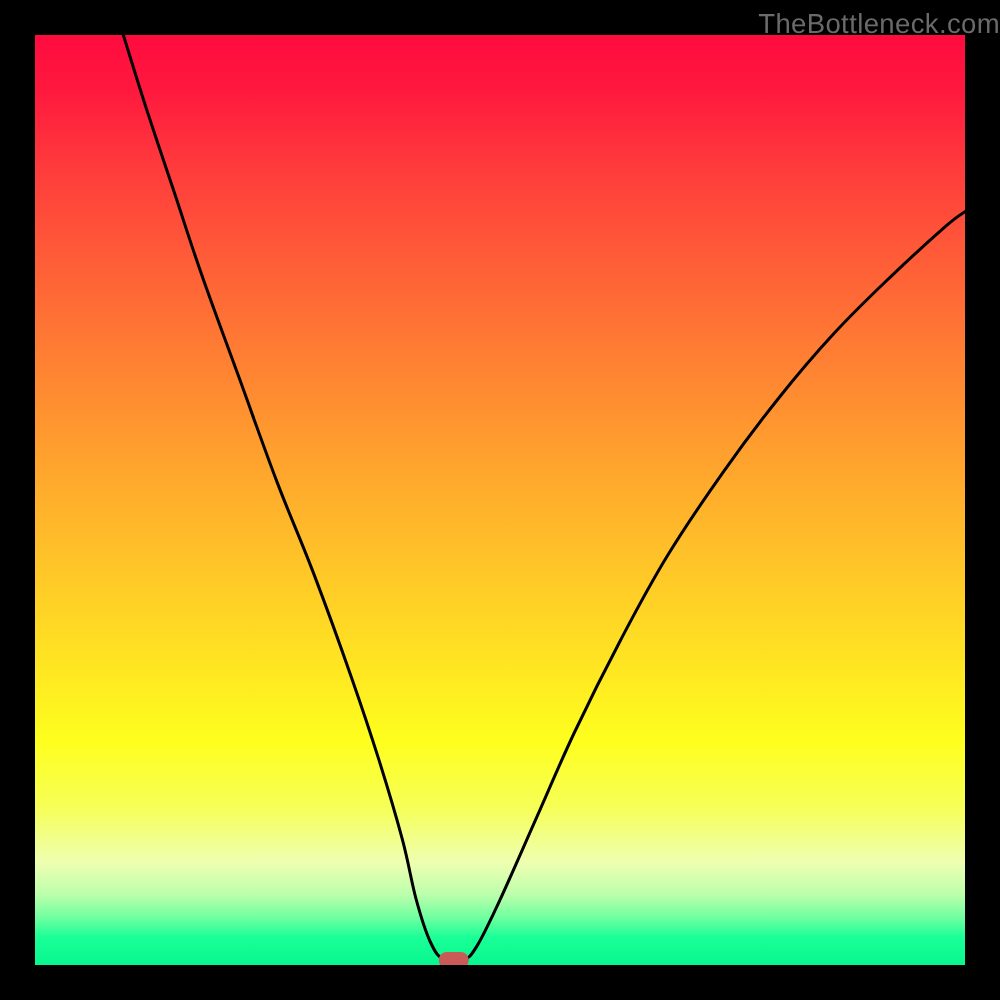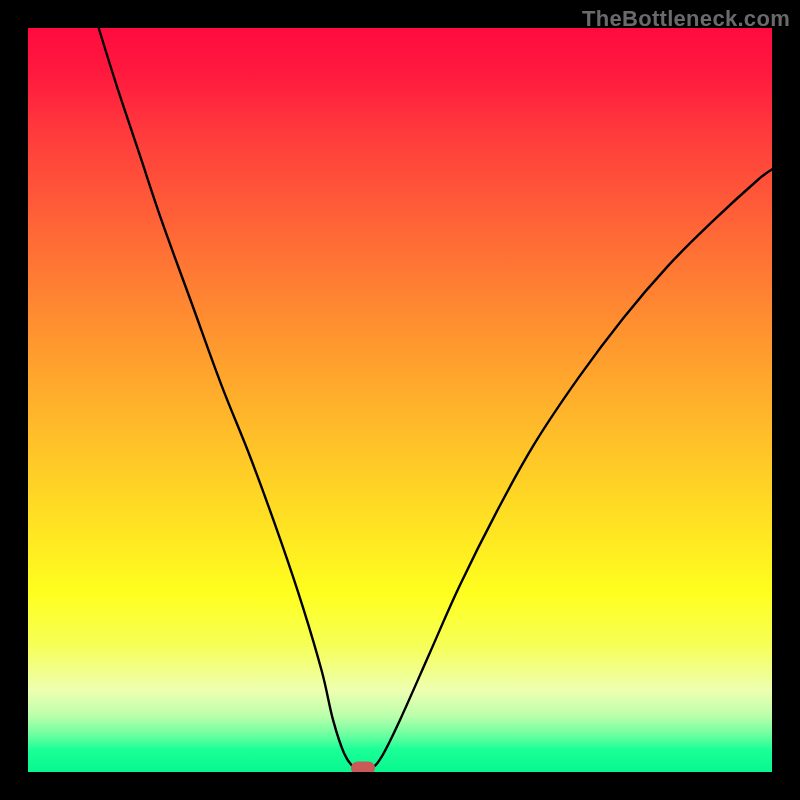--- a/index.html
+++ b/index.html
@@ -11,24 +11,24 @@
     width: 800px;
     height: 800px;
     background: #000;
     position: relative;
     font-family: Arial, Helvetica, sans-serif;
     overflow: hidden;
   }
   .watermark {
     position: absolute;
     top: 6px;
-    right: 10px;
+    right: 0;
     color: #6a6a6a;
     font-size: 22px;
-    font-weight: 700;
+    font-weight: 400;
     z-index: 10;
     letter-spacing: 0.3px;
   }
   .plot-area {
     position: absolute;
     left: 28px;
     top: 28px;
     width: 744px;
     height: 744px;
     overflow: hidden;

